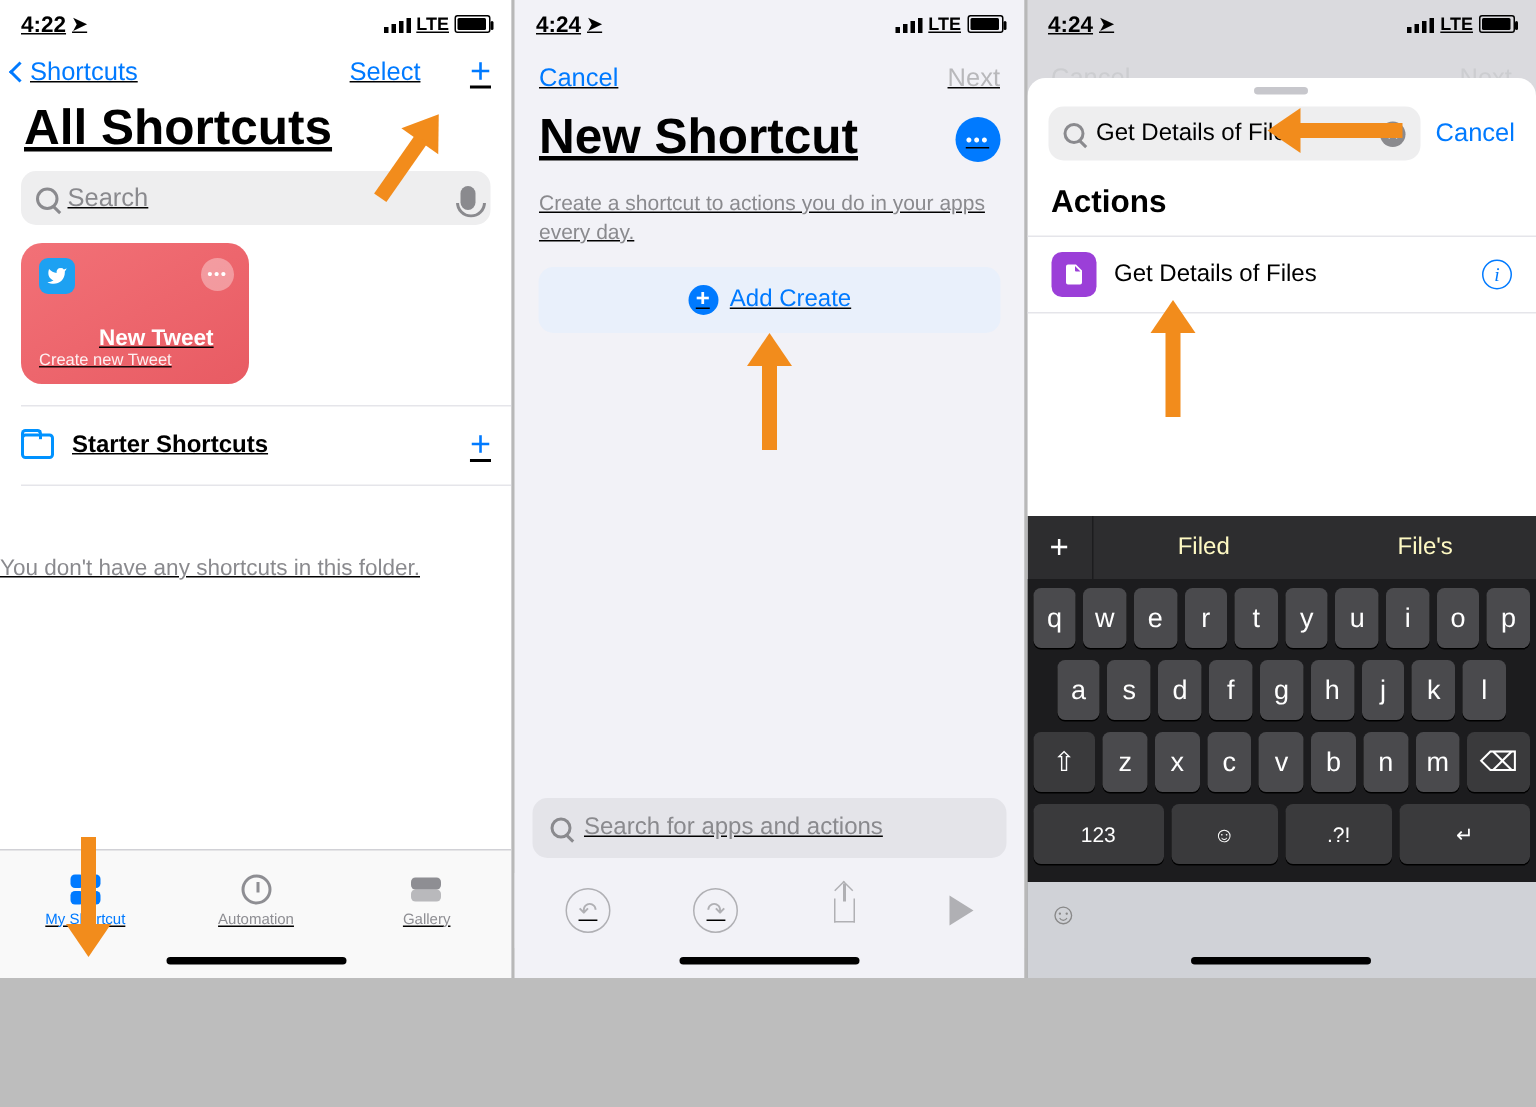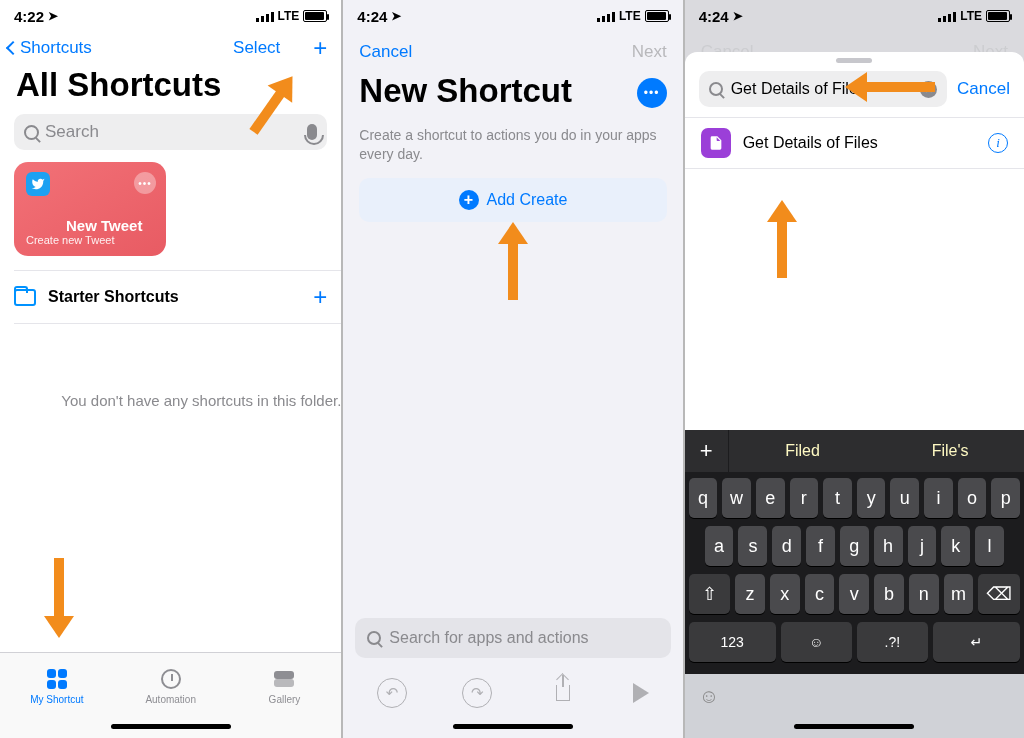--- a/index.html
+++ b/index.html
@@ -1,17 +1,17 @@
 <!DOCTYPE html>
 <html><head>
 <meta charset="utf-8">
 <style>
   * { box-sizing: border-box; margin: 0; padding: 0; font-family: -apple-system, BlinkMacSystemFont, "Segoe UI", Helvetica, Arial, sans-serif; }
   body { width: 1024px; height: 738px; display: flex; background: #bdbdbd; overflow: hidden; }
-  .screen { position: relative; flex: 1 1 33.333%; height: 738px; display: flex; flex-direction: column; overflow: hidden; }
+  .screen { position: relative; flex: 1 1 33.333%; height: 652px; display: flex; flex-direction: column; overflow: hidden; text-decoration: underline; }
   .screen + .screen { border-left: 2px solid #b8b8b8; }
 
   
   .status { height: 32px; display:flex; align-items:center; justify-content:space-between; padding: 0 14px; font-size: 15px; font-weight: 600; }
   .status.dark { color:#000; }
   .status.dark2 { color:#000; }
   .status .left { display:flex; align-items:center; gap:4px; }
   .status .right { display:flex; align-items:center; gap:4px; font-size:12px; font-weight:400; }
   .status .sig { width: 18px; height: 12px; display:inline-block; background:
      linear-gradient(#000,#000) 0 8px/3px 4px no-repeat,
@@ -39,21 +39,21 @@
   .tile { margin: 0 14px; width: 152px; height:94px; border-radius:14px; background: linear-gradient(150deg,#f27177,#e85b63); color:#fff; padding:10px 12px; display:flex; flex-direction:column; position:relative;}
   .tile .tw { width:24px;height:24px; background:#1da1f2; border-radius:6px; display:flex;align-items:center;justify-content:center; color:#fff;font-size:15px;}
   .tile .dots { position:absolute; top:10px; right:10px; width:22px;height:22px; background:rgba(255,255,255,0.35); border-radius:50%; display:flex;align-items:center;justify-content:center; color:#fff; font-size:10px; letter-spacing:1px;}
   .tile .t-title { margin-top:auto; font-size:15px; font-weight:600;margin-left:40px;}
   .tile .t-sub { font-size:11px; opacity:.9;}
   .divider { height:1px; background:#e5e5ea; margin: 14px 0 0 14px;}
   .folder-row { display:flex; align-items:center; padding: 12px 14px; font-size:16px; font-weight:600;}
   .folder-row .fi { width:22px;height:17px; border:2px solid #0092ff; border-radius:3px; position:relative; margin-right:12px;}
   .folder-row .fi:before{content:"";position:absolute; top:-5px; left:-2px; width:10px;height:5px;border:2px solid #0092ff; border-bottom:none; border-radius:3px 3px 0 0;}
   .folder-row .pl { margin-left:auto; color:#007aff; font-size:24px; font-weight:300;}
-  .empty { text-align:right; color:#8a8a8e; font-size:15px; margin-top: 68px;}
+  .empty { text-align:left; color:#8a8a8e; font-size:15px; margin-top: 46px;}
   .tabbar { margin-top:auto; height:66px; border-top:1px solid #d1d1d6; background:#f9f9f9; display:flex; }
   .tab { flex:1; display:flex; flex-direction:column; align-items:center; justify-content:center; gap:3px; font-size:10px; color:#8e8e93;}
   .tab.active { color:#007aff;}
   .tab .ic { width:24px;height:24px; display:flex; align-items:center; justify-content:center; }
   .tab .grid4 { width:20px; height:20px; display:grid; grid-template:1fr 1fr/1fr 1fr; gap:2px;}
   .tab .grid4 i{ background:#007aff; border-radius:3px;}
   .tab .clock { width:20px;height:20px;border:2px solid #8e8e93; border-radius:50%; position:relative;}
   .tab .clock:after{content:"";position:absolute; top:3px; left:8px; width:2px;height:7px;background:#8e8e93;}
   .tab .stack { width:20px; height:16px; position:relative;}
   .tab .stack:before,.tab .stack:after{content:"";position:absolute;left:0;width:20px;height:8px;background:#8e8e93;border-radius:3px;}
@@ -298,20 +298,21 @@
     <div class="searchrow">
       <div class="sinput">
         <span class="mag" style="width:14px;height:14px;border:2px solid #8a8a8e;border-radius:50%;position:relative;">
             <span style="position:absolute;width:6px;height:2px;background:#8a8a8e;bottom:-3px;right:-4px;transform:rotate(45deg);"></span>
           </span>
         <span class="txt">Get Details of Files</span>
         <span class="clear">✕</span>
       </div>
       <span class="cancelbtn">Cancel</span>
     </div>
+    <div class="secthead">Actions</div>
     <div class="resrow">
       <div class="resic">
           <svg viewBox="0 0 24 24" fill="#fff">
             <path d="M14 2H6a2 2 0 00-2 2v16a2 2 0 002 2h12a2 2 0 002-2V8l-6-6zM13 3.5L18.5 9H14a1 1 0 01-1-1V3.5z"></path>
           </svg>
         </div>
       <span class="reslabel">Get Details of Files</span>
       <span class="resinfo">i</span>
     </div>
 

